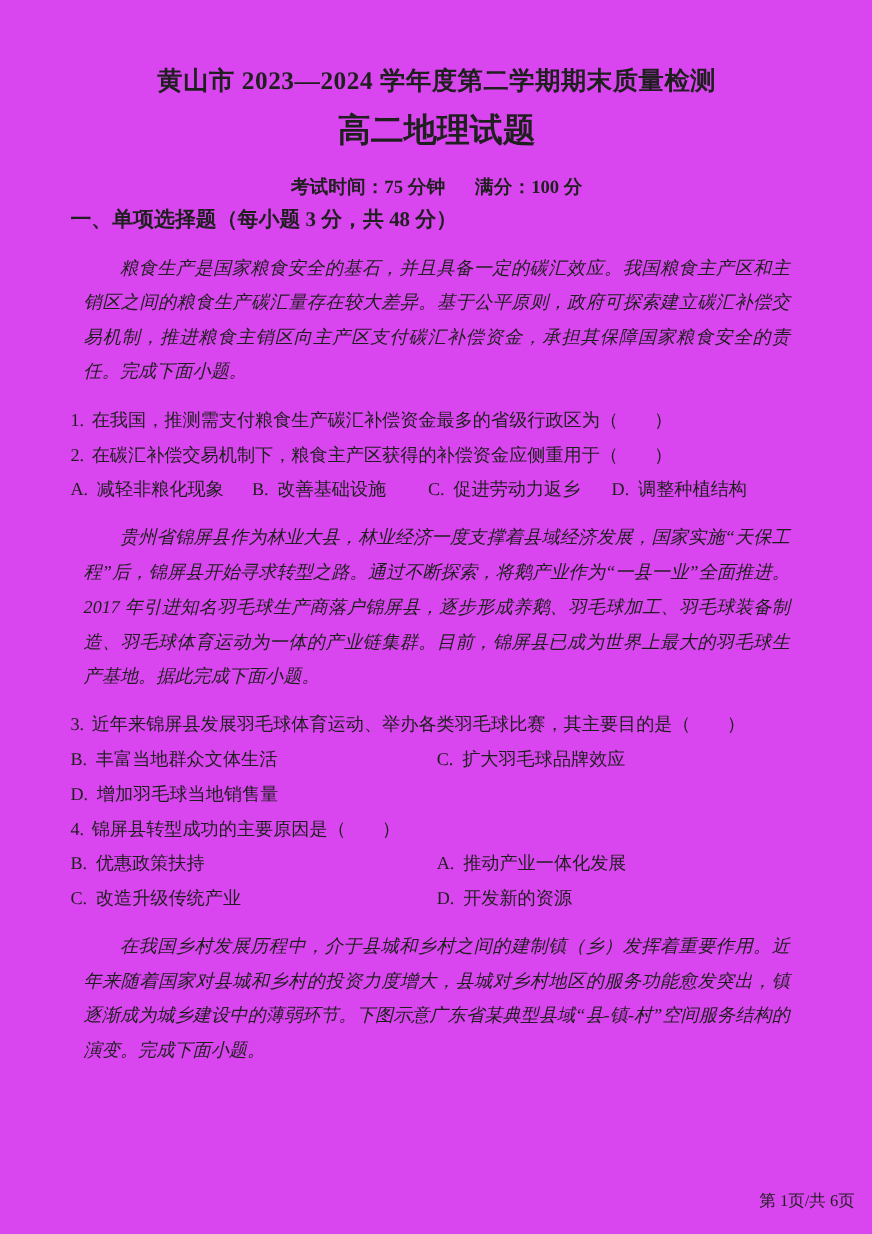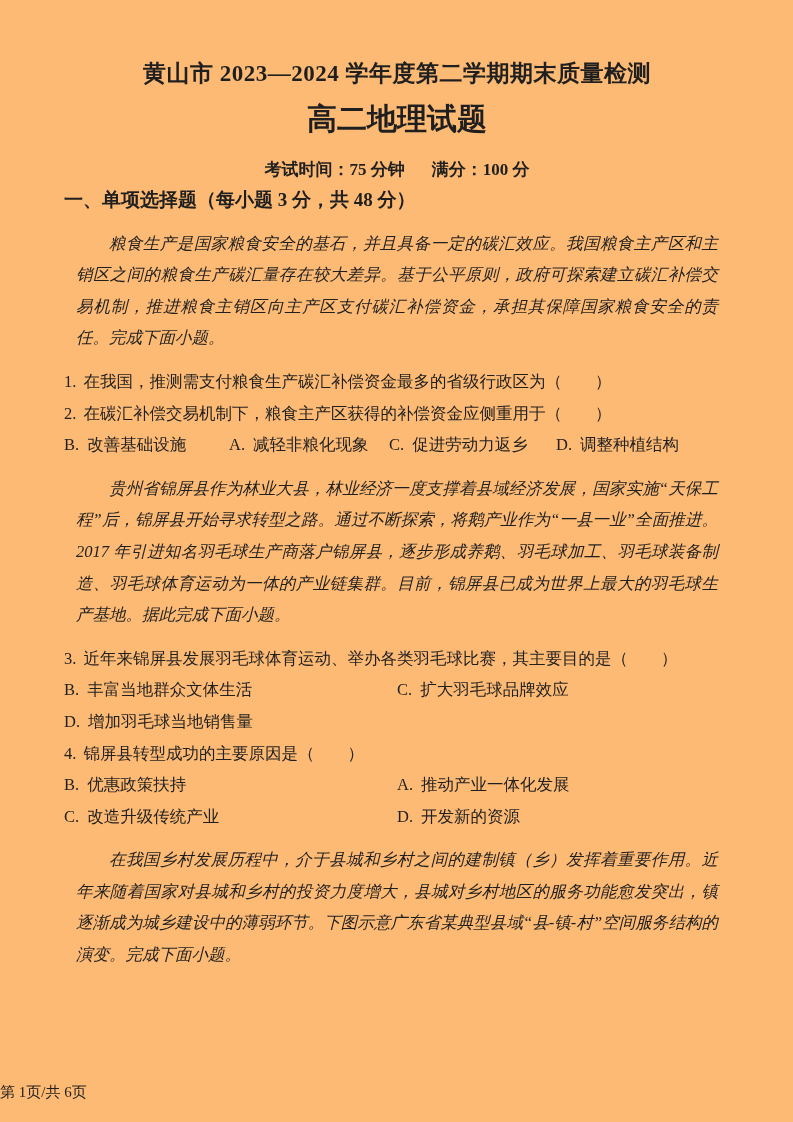--- a/index.html
+++ b/index.html
@@ -1,20 +1,20 @@
 <!DOCTYPE html>
 <html><head>
 <meta charset="utf-8">
 <style>
   html, body { margin: 0; padding: 0; background: #ffffff; }
   .page {
     position: relative;
     width: 793px;
     height: 1122px;
-    background: #fdba74;
+    background: #d946ef;
     color: #1f1f1f;
     font-family: "Liberation Serif", "DejaVu Serif", serif;
     overflow: hidden;
     margin: 0 auto;
   }
   .content {
     position: absolute;
     left: 64px;
     top: 58px;
     width: 666px;
@@ -61,23 +61,23 @@
   .stem { }
   .qnum { margin-right: 7px; }
   .options { display: grid; }
   .options-4 { grid-template-columns: 165px 160px 167px 1fr; }
   .options-2 { grid-template-columns: 333px 1fr; }
   .opt { white-space: nowrap; overflow: hidden; }
   .opt-label { margin-right: 8px; }
   .footer {
     position: absolute;
     left: 0;
-    right: 0;
+    right: 16px;
     bottom: 20px;
-    text-align: left;
+    text-align: right;
     font-size: 15px;
     line-height: 20px;
     color: #1f1f1f;
   }
 </style>
 </head>
 <body>
 
 <div class="page">
   <div class="content">
@@ -99,22 +99,22 @@
         <div class="stem">
           <span class="qnum">1.</span><span>在我国，推测需支付粮食生产碳汇补偿资金最多的省级行政区为（　　）</span>
         </div>
       </div>
 
       <div class="question">
         <div class="stem">
           <span class="qnum">2.</span><span>在碳汇补偿交易机制下，粮食主产区获得的补偿资金应侧重用于（　　）</span>
         </div>
         <div class="options options-4">
+          <span class="opt"><span class="opt-label">A.</span><span class="opt-text">减轻非粮化现象</span></span>
           <span class="opt"><span class="opt-label">B.</span><span class="opt-text">改善基础设施</span></span>
-          <span class="opt"><span class="opt-label">A.</span><span class="opt-text">减轻非粮化现象</span></span>
           <span class="opt"><span class="opt-label">C.</span><span class="opt-text">促进劳动力返乡</span></span>
           <span class="opt"><span class="opt-label">D.</span><span class="opt-text">调整种植结构</span></span>
         </div>
       </div>
 
       <p class="passage">贵州省锦屏县作为林业大县，林业经济一度支撑着县域经济发展，国家实施“天保工程”后，锦屏县开始寻求转型之路。通过不断探索，将鹅产业作为“一县一业”全面推进。2017 年引进知名羽毛球生产商落户锦屏县，逐步形成养鹅、羽毛球加工、羽毛球装备制造、羽毛球体育运动为一体的产业链集群。目前，锦屏县已成为世界上最大的羽毛球生产基地。据此完成下面小题。</p>
 
       <div class="question">
         <div class="stem">
           <span class="qnum">3.</span><span>近年来锦屏县发展羽毛球体育运动、举办各类羽毛球比赛，其主要目的是（　　）</span>

